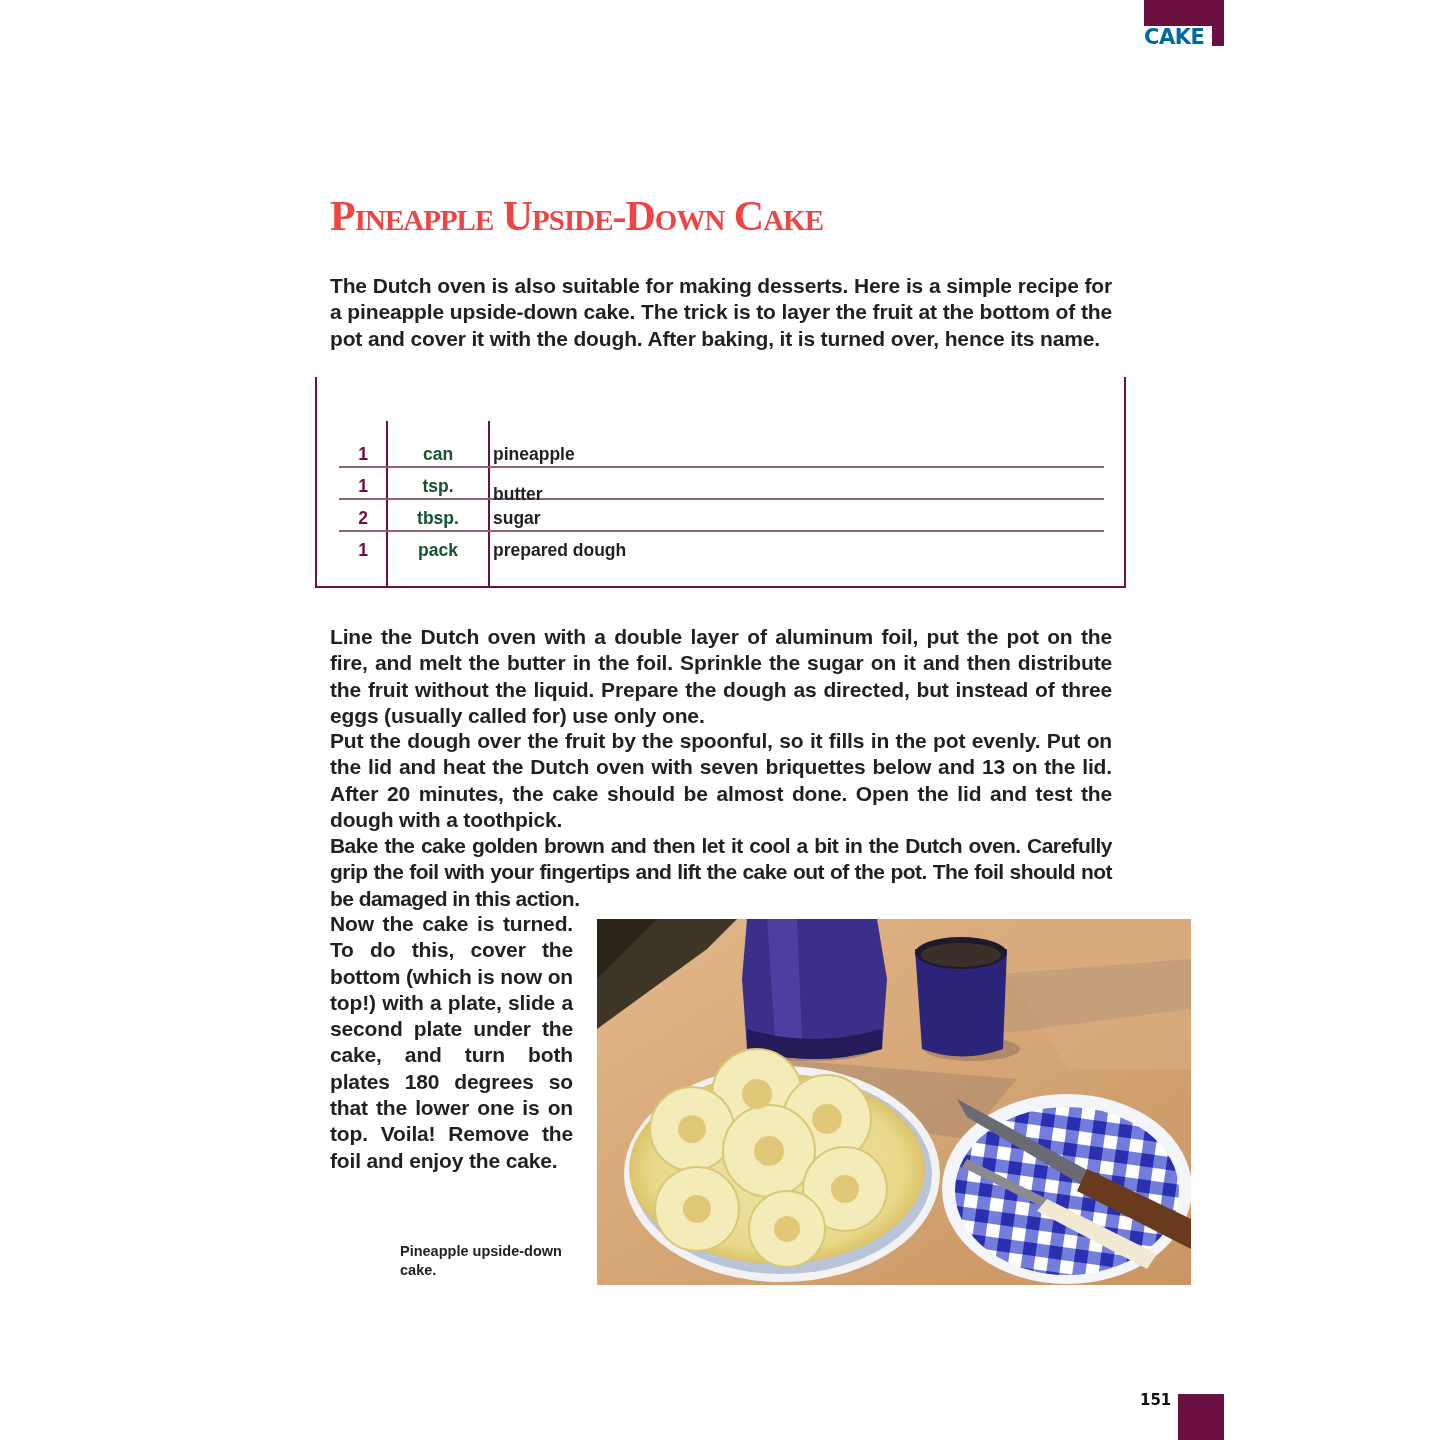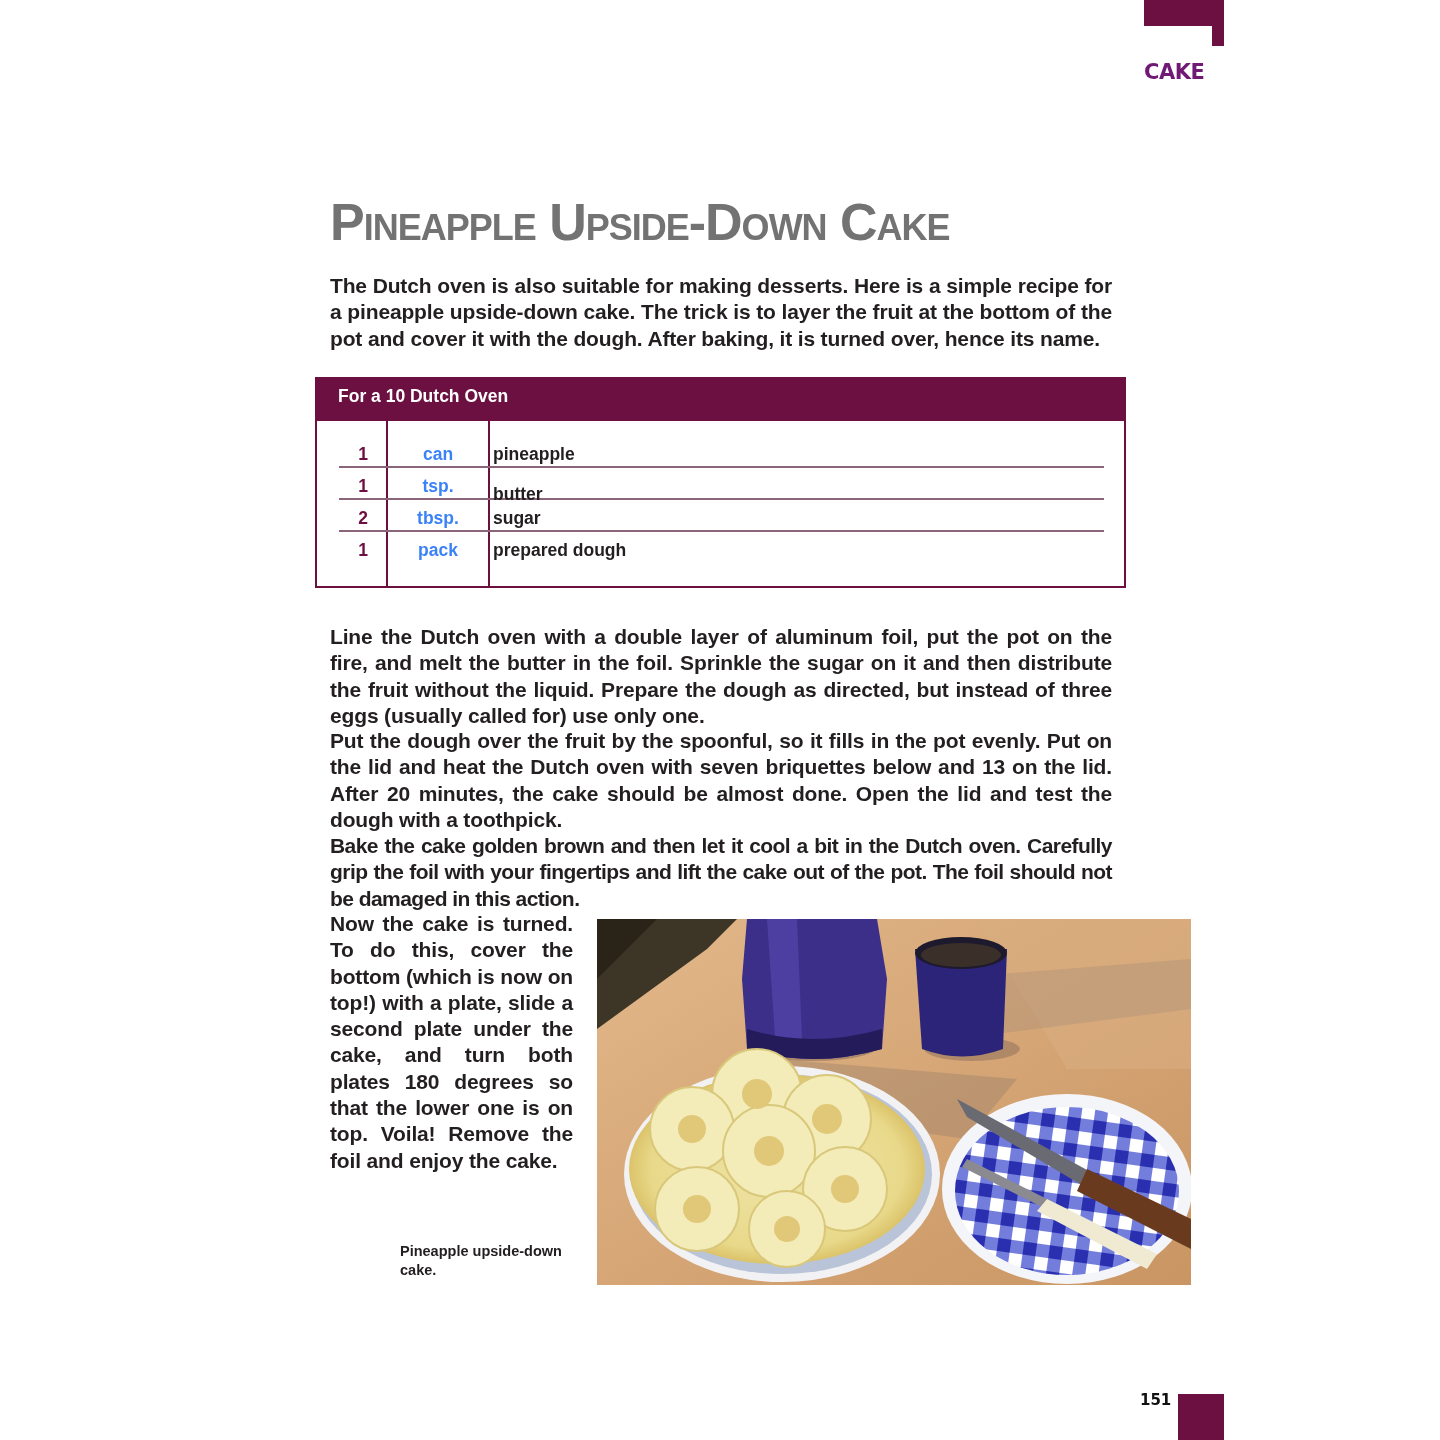--- a/index.html
+++ b/index.html
@@ -2,39 +2,39 @@
 <html><head>
 <meta charset="utf-8">
 <style>
   html, body { margin: 0; padding: 0; background: #ffffff; }
   body { width: 1440px; height: 1440px; position: relative; overflow: hidden;
          font-family: "DejaVu Sans", "Liberation Sans", sans-serif; color: #1e1a1c; }
   .tab-top { position: absolute; left: 1144px; top: 0; width: 80px; height: 46px; }
   .tab-top .bar { position: absolute; left: 0; top: 0; width: 80px; height: 26px; background: #6b1040; }
   .tab-top .bar2 { position: absolute; right: 0; top: 0; width: 12px; height: 46px; background: #6b1040; }
   .tab-top .label { position: absolute; left: 0; top: 26px; font-weight: bold; font-size: 21px; letter-spacing: -0.5px;
-                    color: #701a75; line-height: 22px; font-family: "DejaVu Sans", sans-serif; margin-top: 35px; }
-  .title { position: absolute; left: 330px; top: 192px; font-family: Liberation Sans, sans-serif;
-           font-weight: bold; color: #737373; font-size: 52px; letter-spacing: -1px; white-space: nowrap; font-variant: small-caps; }
+                    color: #0369a1; line-height: 22px; font-family: "DejaVu Sans", sans-serif; }
+  .title { position: absolute; left: 330px; top: 192px; font-family: Liberation Serif, serif;
+           font-weight: bold; color: #ef4444; font-size: 42px; letter-spacing: -1px; white-space: nowrap; font-variant: small-caps; }
   .para { position: absolute; left: 330px; width: 782px; font-size: 21px; line-height: 26.3px; font-weight: bold;
           text-align: justify; color: #231f20; font-family: "Liberation Sans", sans-serif; letter-spacing: -0.15px; }
   .p1 { top: 273px; }
   .p2 { top: 624px; }
   .p3 { top: 728px; }
   .p4 { top: 833px; letter-spacing: -0.55px; }
   .p5 { top: 911px; left: 330px; width: 243px; text-align: justify; }
   .table { position: absolute; left: 315px; top: 377px; width: 807px; height: 209px; border: 2px solid #6b1040; border-top: none; box-sizing: content-box; }
   .table .head { position: absolute; left: -2px; top: 0; width: 811px; height: 44px; background: #6b1040; }
   .table .head span { position: absolute; left: 23px; top: 9px; color: #fff; font-weight: bold; font-size: 17.5px;
                       font-family: "Liberation Sans", sans-serif; }
   .vline { position: absolute; top: 44px; bottom: 0; width: 1.5px; background: #6b1040; }
   .hline { position: absolute; left: 22px; width: 765px; height: 1.5px; background: #8a6478; }
   .cell { position: absolute; font-weight: bold; font-size: 17.5px; font-family: "Liberation Sans", sans-serif; line-height: 20px; }
   .qty { left: 22px; width: 48px; text-align: center; color: #6b1040; }
-  .unit { left: 70px; width: 102px; text-align: center; color: #3b82f6; }
+  .unit { left: 70px; width: 102px; text-align: center; color: #14532d; }
   .ing { left: 176px; color: #231f20; }
   .photo { position: absolute; left: 597px; top: 919px; width: 594px; height: 366px; overflow: hidden; background: #c89a68; }
   .caption { position: absolute; left: 400px; width: 173px; top: 1242px; text-align: left; font-weight: bold; font-size: 14.5px;
              line-height: 19px; color: #231f20; font-family: "Liberation Sans", sans-serif; }
   .pagenum { position: absolute; left: 1140px; top: 1391px; font-weight: bold; font-size: 15px; color: #111;
              font-family: "DejaVu Sans", sans-serif; }
   .tab-bottom { position: absolute; left: 1178px; top: 1394px; width: 46px; height: 46px; background: #6b1040; }
 </style>
 </head>
 <body>
@@ -43,23 +43,20 @@
   <div class="bar"></div>
   <div class="bar2"></div>
   <div class="label">CAKE</div>
 </div>
 
 <h1 class="title" style="margin:0;">Pineapple Upside-Down Cake</h1>
 
 <p class="para p1" style="margin:0;">The Dutch oven is also suitable for making desserts. Here is a simple recipe for a pineapple upside-down cake. The trick is to layer the fruit at the bottom of the pot and cover it with the dough. After baking, it is turned over, hence its name.</p>
 
 <div class="table">
-  <div class="head">
-    <span>For a 10 Dutch Oven</span>
-  </div>
   <div class="vline" style="left:69px;"></div>
   <div class="vline" style="left:171px;"></div>
   <div class="hline" style="top:89px;"></div>
   <div class="hline" style="top:121px;"></div>
   <div class="hline" style="top:153px;"></div>
 
   <div class="cell qty" style="top:67px;">1</div>
   <div class="cell unit" style="top:67px;">can</div>
   <div class="cell ing" style="top:67px;">pineapple</div>
 

